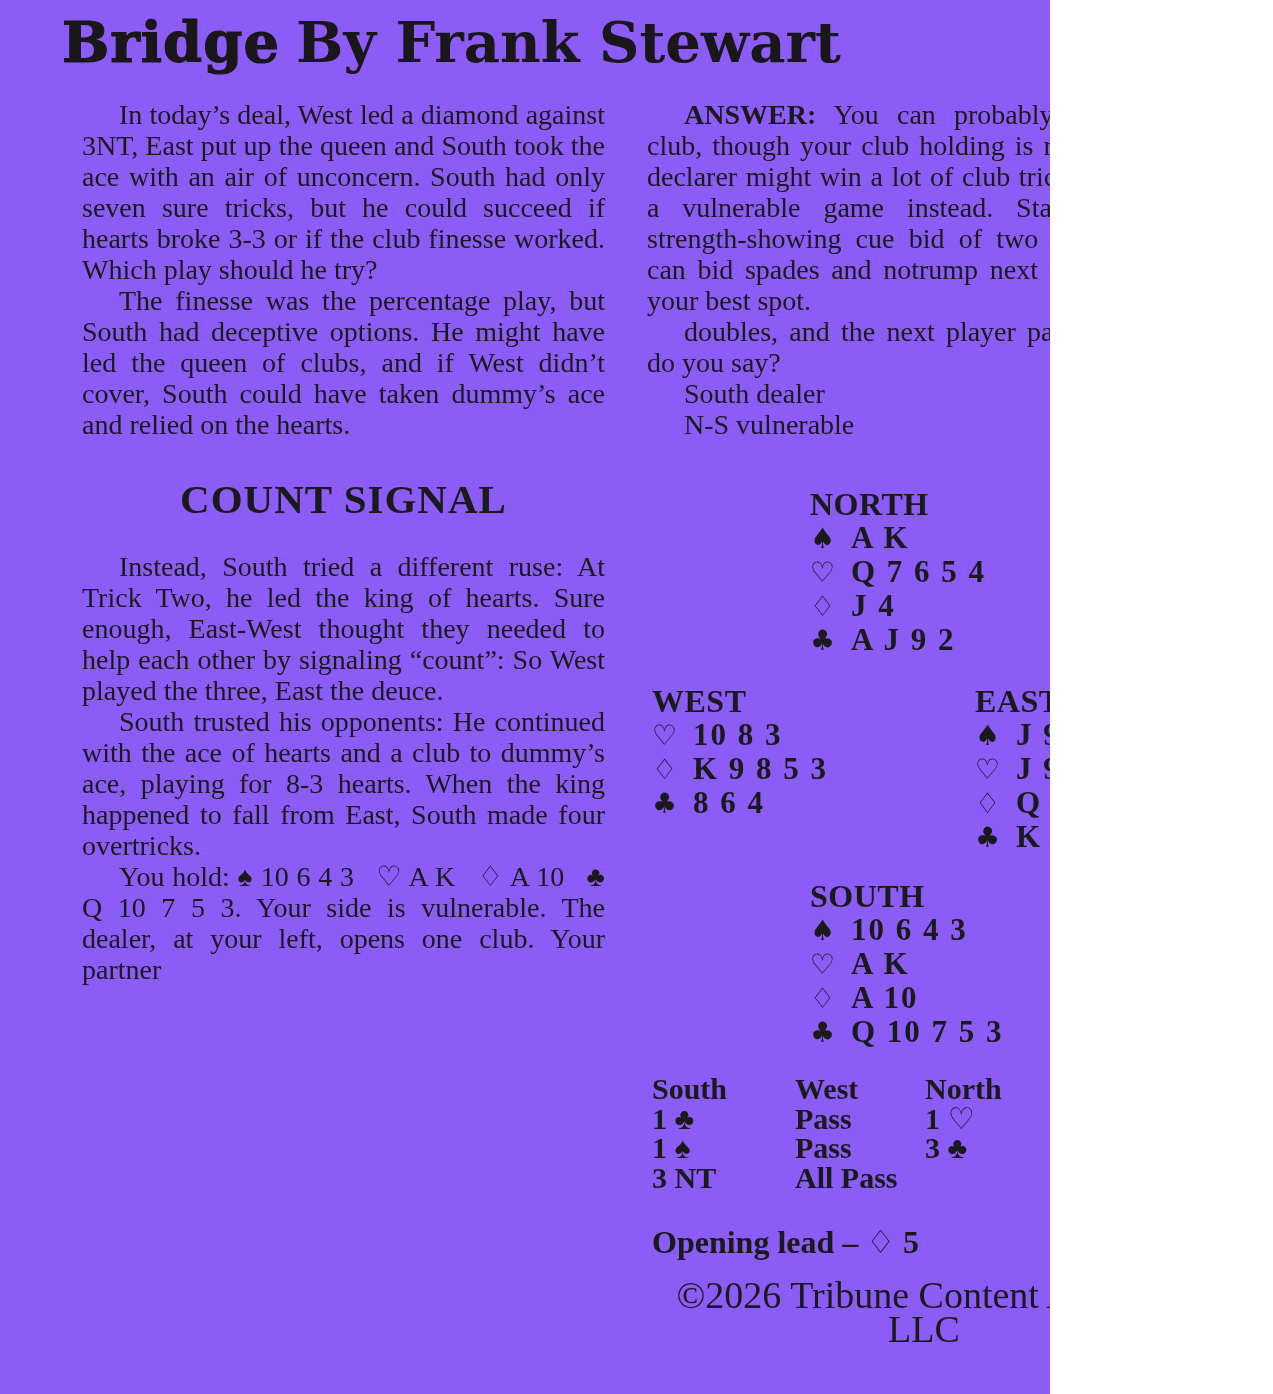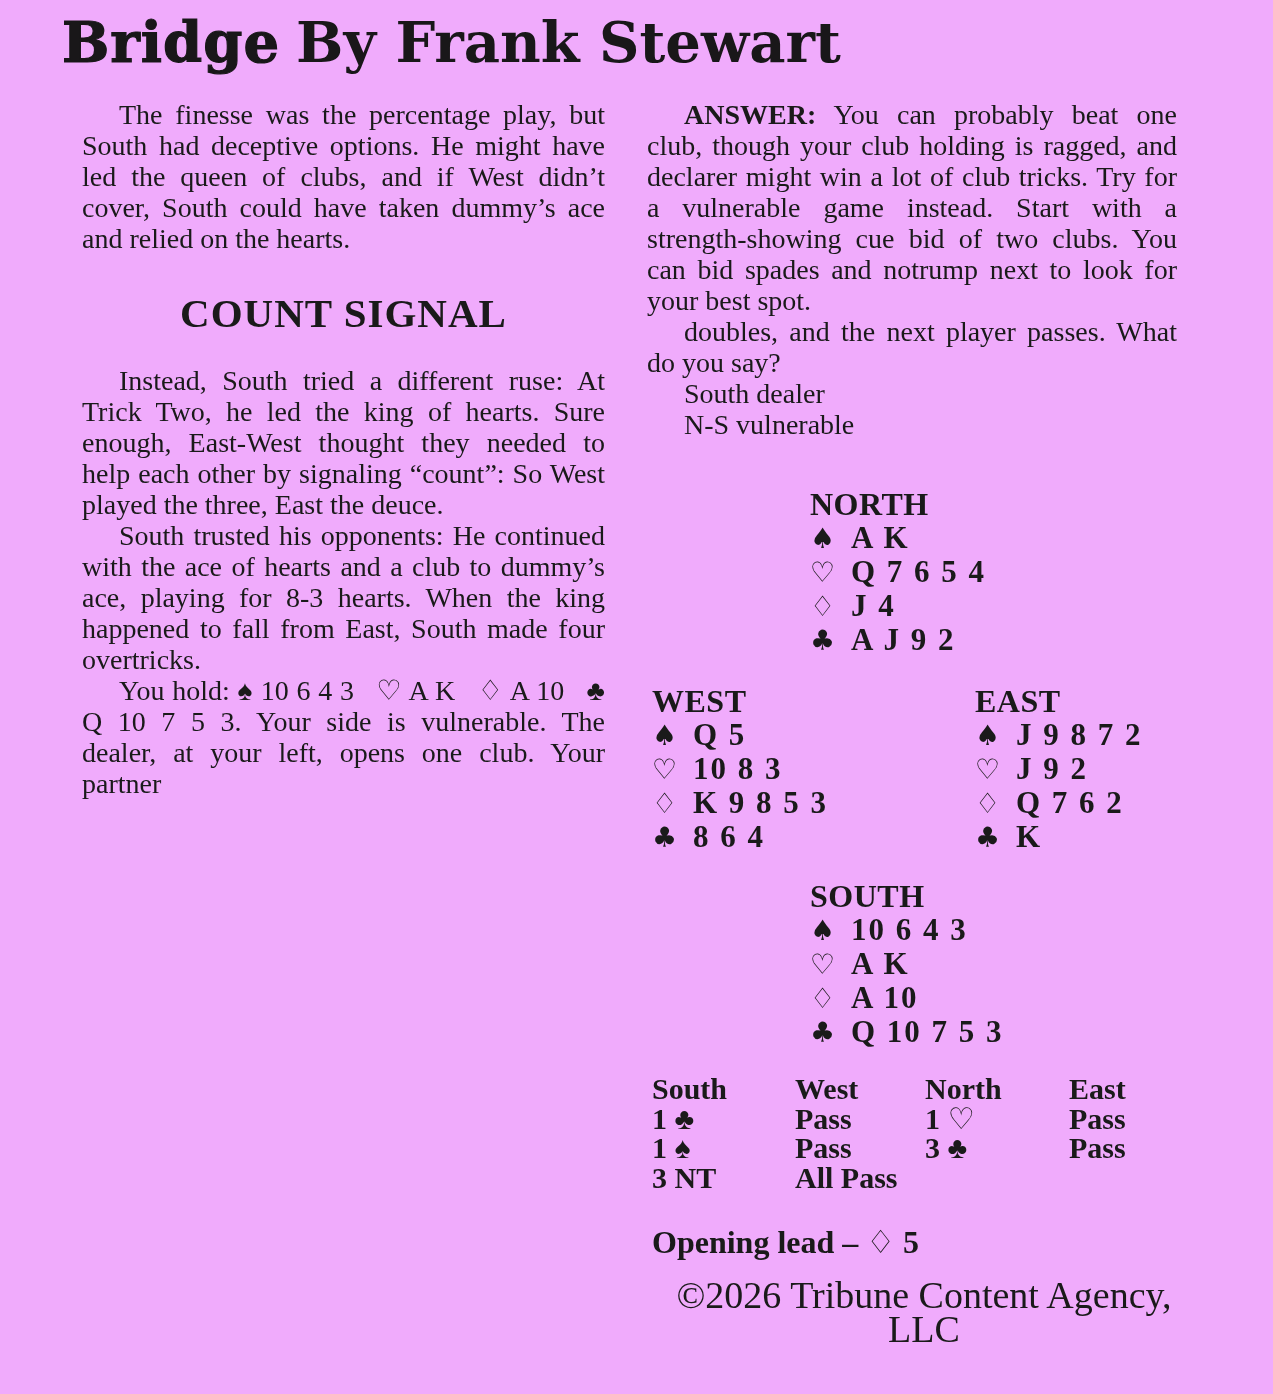--- a/index.html
+++ b/index.html
@@ -1,20 +1,20 @@
 <!DOCTYPE html>
 <html><head>
 <meta charset="utf-8">
 <style>
   html, body { margin: 0; padding: 0; background: #ffffff; }
   .page {
     position: relative;
-    width: 1273px;
+    width: 1050px;
     height: 1394px;
-    background: #f0abfc;
+    background: #8b5cf6;
     color: #1a1a1a;
     font-family: "Liberation Serif", "DejaVu Serif", "DejaVu Sans", serif;
     overflow: hidden;
   }
   .title {
     position: absolute;
     left: 62px;
     top: 6px;
     margin: 0;
     font-family: "DejaVu Serif", "Liberation Serif", serif;
@@ -99,20 +99,21 @@
 </head>
 <body>
 
 <div class="page">
 
   <h1 class="title">
     <span class="title-word">Bridge</span><span class="title-byline">By Frank Stewart</span>
   </h1>
 
   <div class="col col-left">
+    <p>In today’s deal, West led a diamond against 3NT, East put up the queen and South took the ace with an air of unconcern. South had only seven sure tricks, but he could succeed if hearts broke 3-3 or if the club finesse worked. Which play should he try?</p>
     <p>The finesse was the percentage play, but South had deceptive options. He might have led the queen of clubs, and if West didn’t cover, South could have taken dummy’s ace and relied on the hearts.</p>
     <h2 class="section-head">COUNT SIGNAL</h2>
     <p>Instead, South tried a different ruse: At Trick Two, he led the king of hearts. Sure enough, East-West thought they needed to help each other by signaling “count”: So West played the three, East the deuce.</p>
     <p>South trusted his opponents: He continued with the ace of hearts and a club to dummy’s ace, playing for 8-3 hearts. When the king happened to fall from East, South made four overtricks.</p>
     <p class="flow-continues">You hold: ♠ 10 6 4 3  ♡ A K  ♢ A 10  ♣ Q 10 7 5 3. Your side is vulnerable. The dealer, at your left, opens one club. Your partner</p>
   </div>
 
   <div class="col col-right">
     <p><b>ANSWER:</b><span> You can probably beat one club, though your club holding is ragged, and declarer might win a lot of club tricks. Try for a vulnerable game instead. Start with a strength-showing cue bid of two clubs. You can bid spades and notrump next to look for your best spot.</span></p>
     <p>doubles, and the next player passes. What do you say?</p>
@@ -123,21 +124,20 @@
       <div class="hand-label">NORTH</div>
       <div class="hand-row"><span class="suit">♠</span><span class="cards">A K</span></div>
       <div class="hand-row"><span class="suit">♡</span><span class="cards">Q 7 6 5 4</span></div>
       <div class="hand-row"><span class="suit">♢</span><span class="cards">J 4</span></div>
       <div class="hand-row"><span class="suit">♣</span><span class="cards">A J 9 2</span></div>
     </div>
 
     <div class="hands-we">
       <div class="hand hand-west">
         <div class="hand-label">WEST</div>
-        <div class="hand-row"><span class="suit">♠</span><span class="cards">Q 5</span></div>
         <div class="hand-row"><span class="suit">♡</span><span class="cards">10 8 3</span></div>
         <div class="hand-row"><span class="suit">♢</span><span class="cards">K 9 8 5 3</span></div>
         <div class="hand-row"><span class="suit">♣</span><span class="cards">8 6 4</span></div>
       </div>
       <div class="hand">
         <div class="hand-label">EAST</div>
         <div class="hand-row"><span class="suit">♠</span><span class="cards">J 9 8 7 2</span></div>
         <div class="hand-row"><span class="suit">♡</span><span class="cards">J 9 2</span></div>
         <div class="hand-row"><span class="suit">♢</span><span class="cards">Q 7 6 2</span></div>
         <div class="hand-row"><span class="suit">♣</span><span class="cards">K</span></div>

